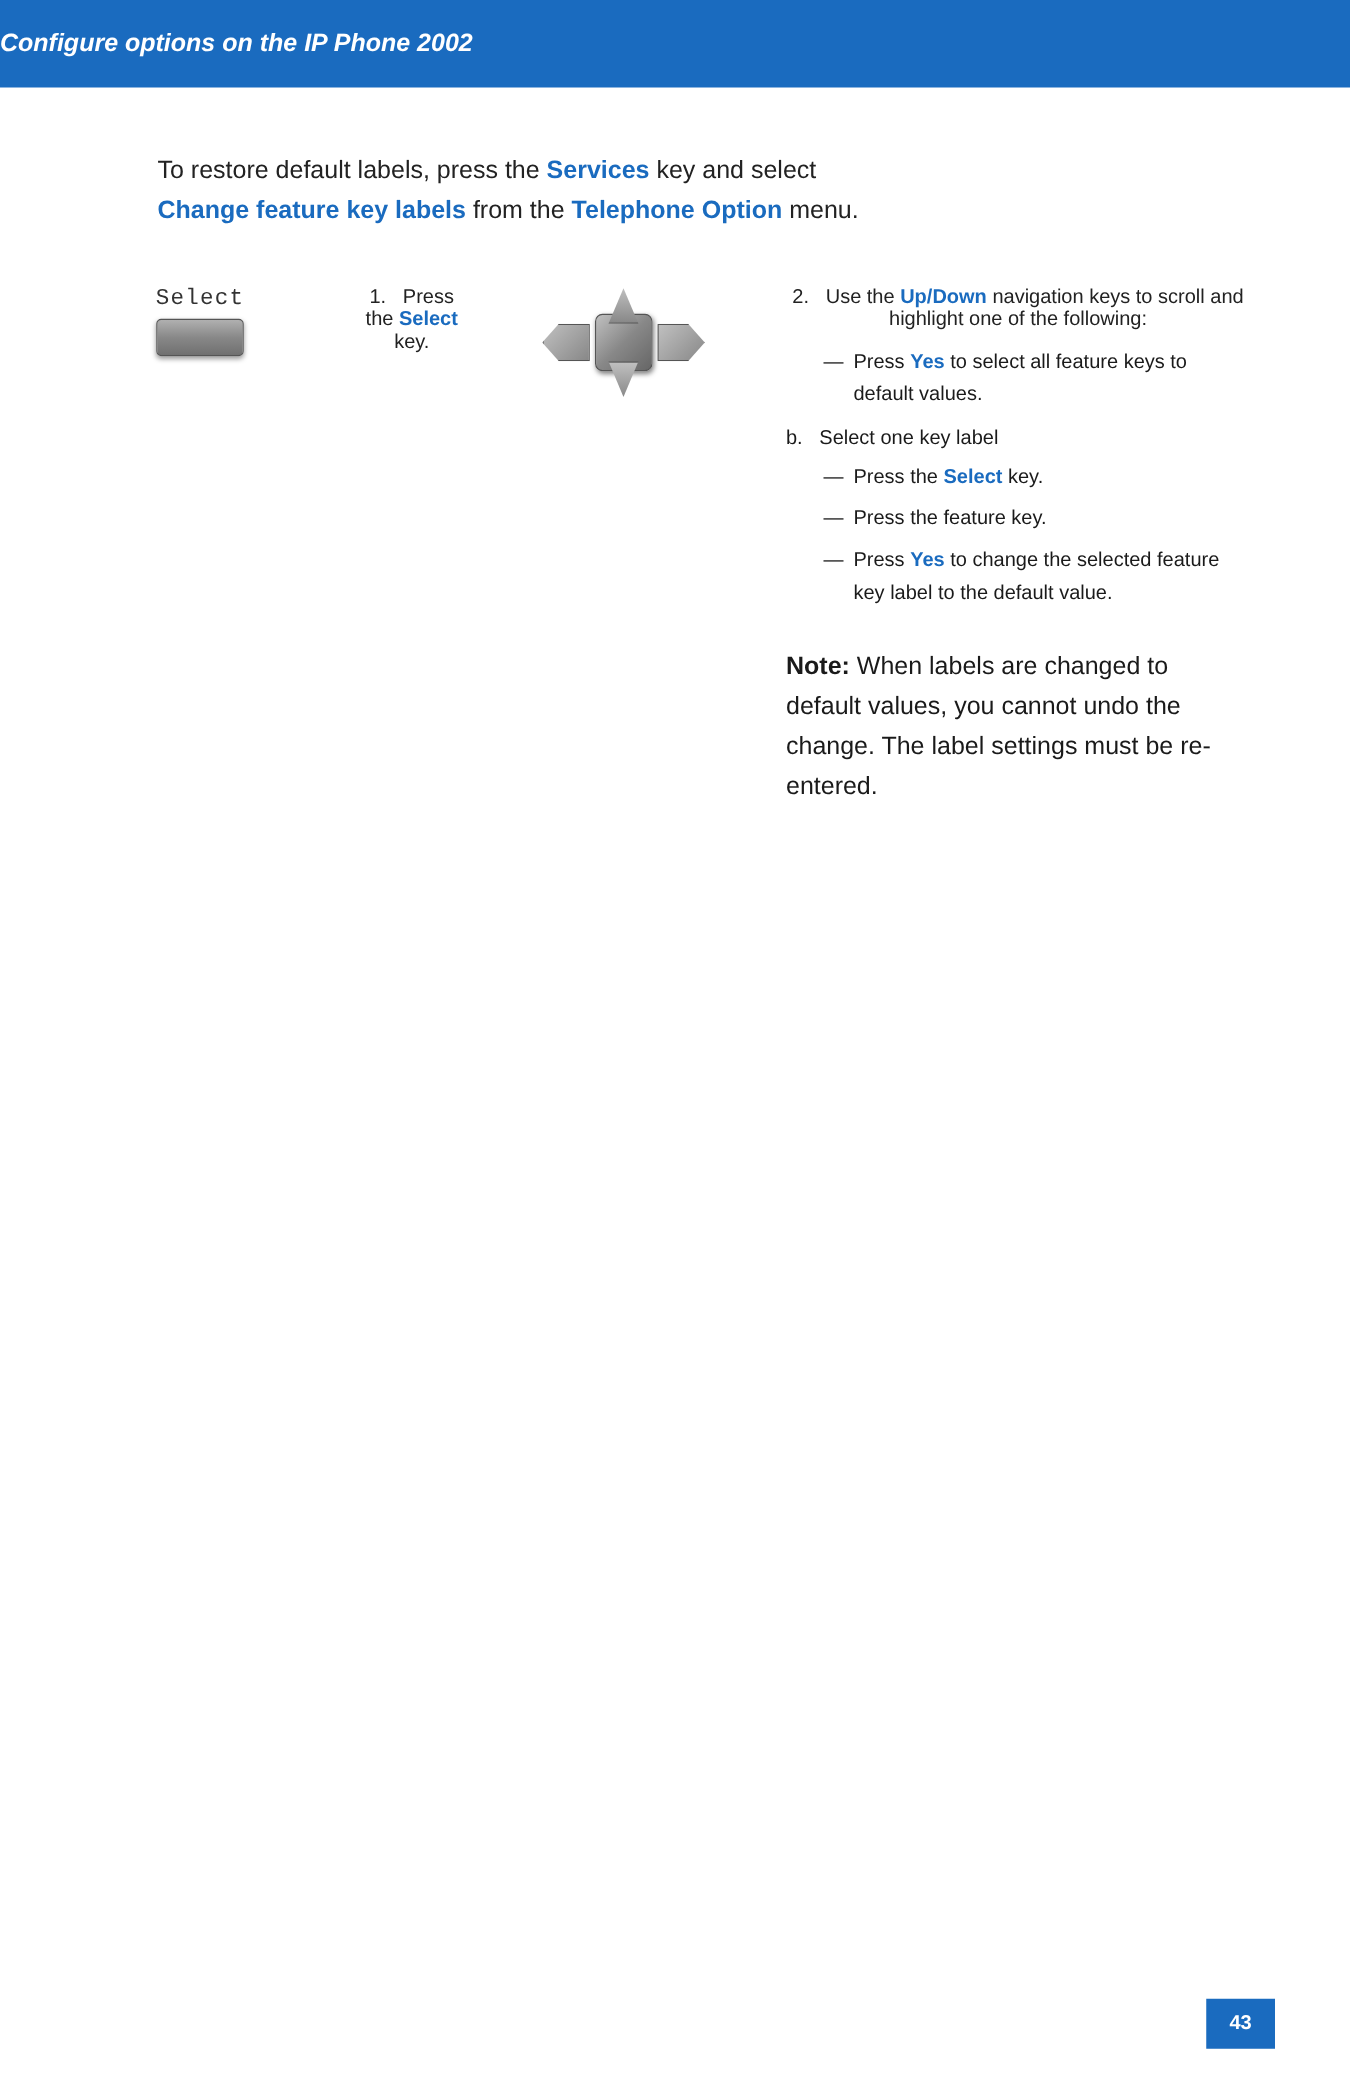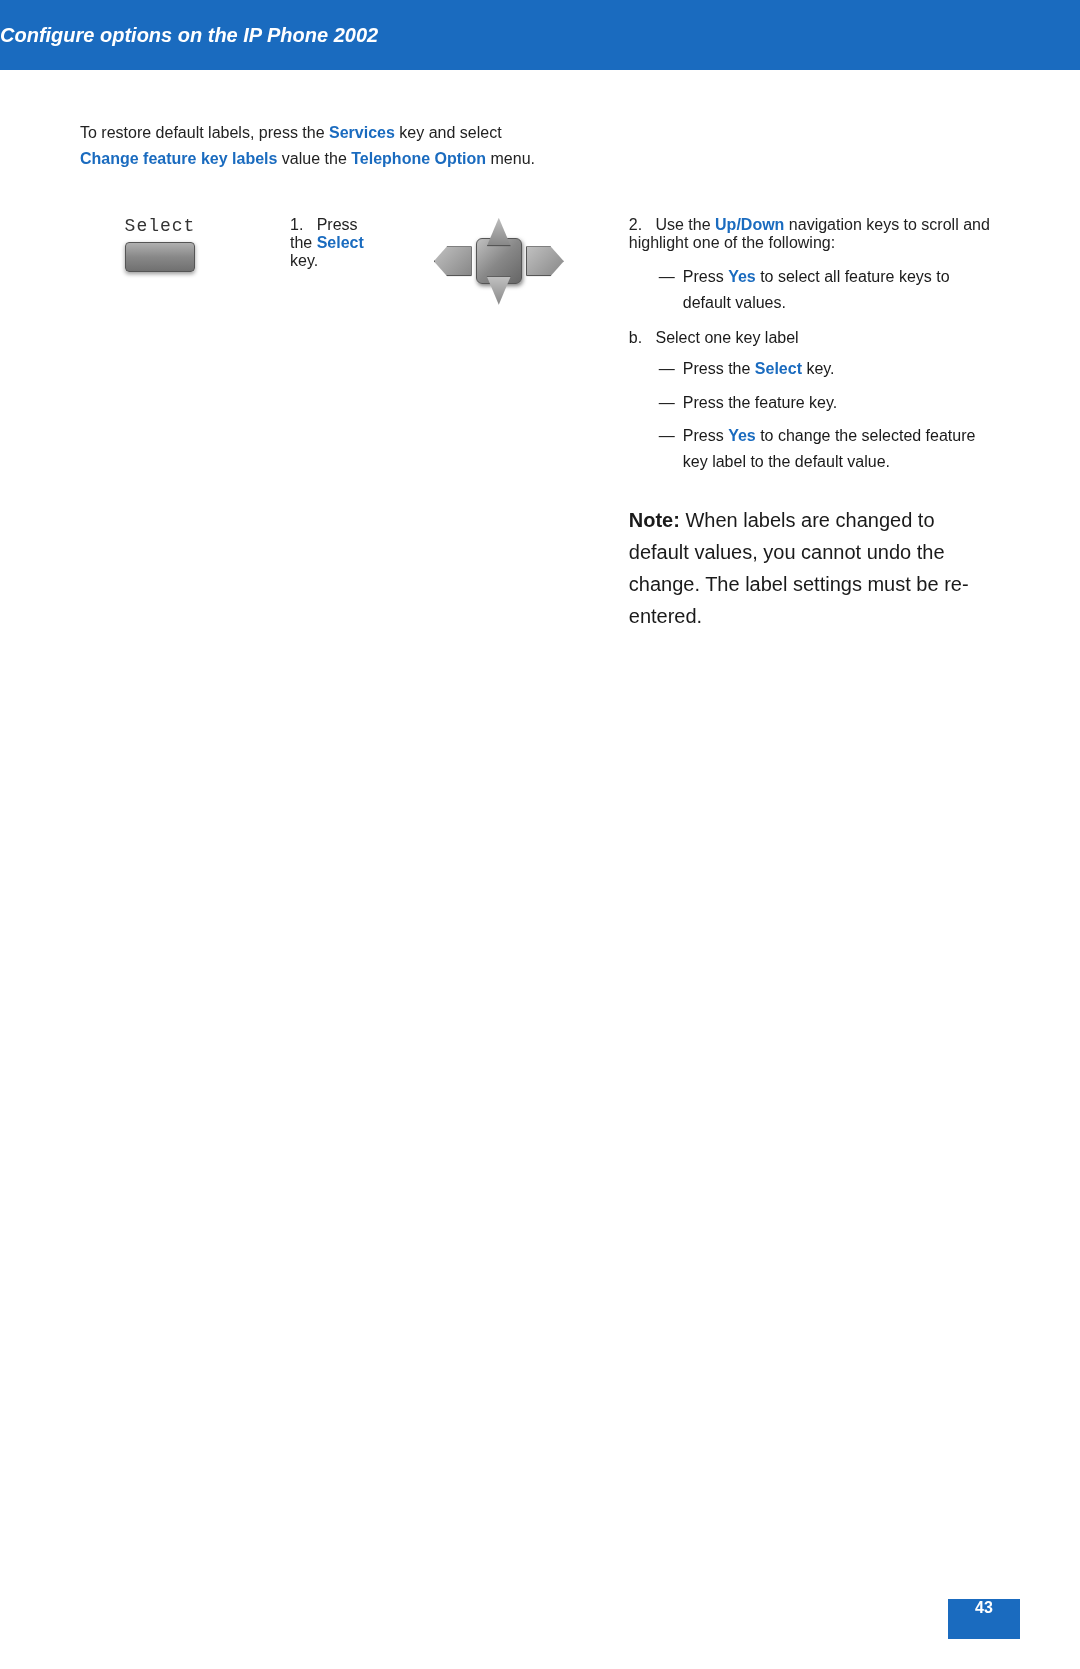--- a/index.html
+++ b/index.html
@@ -37,24 +37,25 @@
       padding: 50px 80px 60px 80px;
     }
 
     .section-heading {
       font-size: 17px;
       font-weight: bold;
       margin-bottom: 18px;
     }
 
     .intro-text {
-      font-size: 16px;
+      font-size: 20px;
       line-height: 1.6;
       margin-bottom: 40px;
       color: #222;
+      margin-left: 46px;
     }
 
     .link-blue {
       color: #1a6bbf;
       font-weight: bold;
       text-decoration: none;
     }
 
     
     .steps-container {
@@ -81,20 +82,21 @@
 
     .step-content {
       flex: 1;
       padding-top: 5px;
     }
 
     .step-number {
       font-size: 16px;
       color: #222;
       margin-bottom: 8px;
+      text-align: center;
     }
 
     
     .select-key-container {
       display: flex;
       flex-direction: column;
       align-items: center;
       gap: 6px;
     }
 
@@ -146,25 +148,25 @@
       font-size: 20px;
       line-height: 1.6;
       max-width: 420px;
     }
 
     
     .footer {
       position: absolute;
       bottom: 30px;
       right: 60px;
-      width: 72px;
+      width: 55px;
       height: 40px;
       background: #1a6bbf;
       display: flex;
-      align-items: flex-start;
+      align-items: center;
       justify-content: center;
       color: #ffffff;
       font-size: 16px;
       font-weight: bold;
     }
 
     
     .nav-wrapper {
       position: relative;
       width: 130px;
@@ -245,21 +247,21 @@
 
 <div class="header-bar">
   <span class="header-title">Configure options on the IP Phone 2002</span>
 </div>
 
 <div class="content">
 
 
   <p class="intro-text">
     <span>To restore default labels, press the </span><a class="link-blue">Services</a><span> key and select </span><br>
-    <a class="link-blue">Change feature key labels</a><span> value the </span><a class="link-blue">Telephone Option</a><span> menu.</span>
+    <a class="link-blue">Change feature key labels</a><span> from the </span><a class="link-blue">Telephone Option</a><span> menu.</span>
   </p>
 
   <div class="steps-container">
 
     <div class="step-row">
       <div class="step-image">
         <div class="select-key-container">
           <span class="select-label">Select</span>
           <div class="select-button"></div>
         </div>

